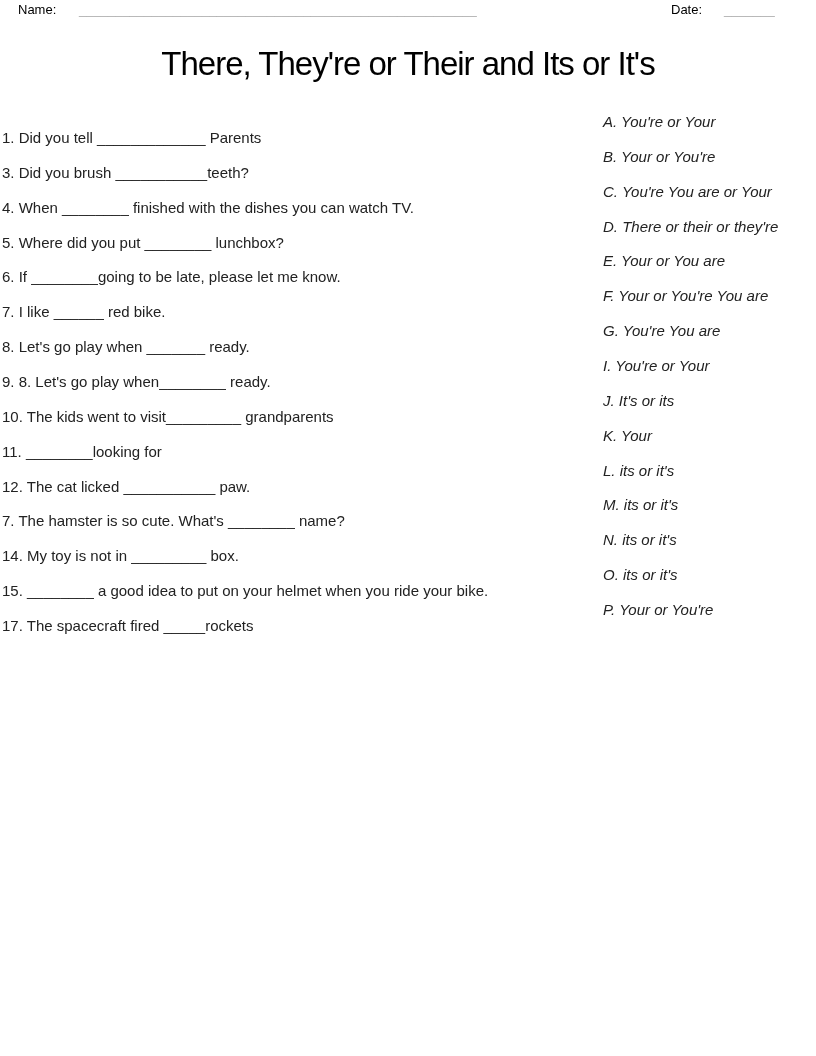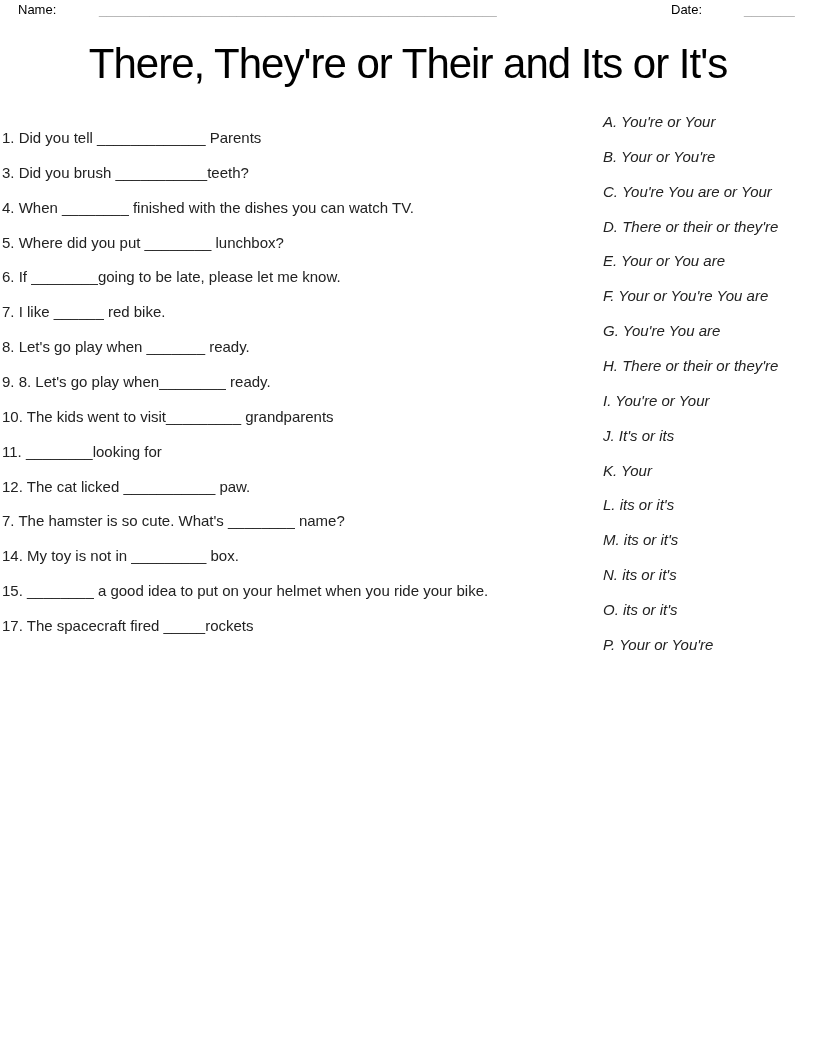--- a/index.html
+++ b/index.html
@@ -27,32 +27,31 @@
   }
   .header .lbl { position: absolute; top: 0; white-space: nowrap; }
   .name-label { left: 0; }
   .date-label { left: 653px; text-align: right; }
   .fill-line {
     position: absolute;
     top: 0;
     white-space: nowrap;
     color: #ababab;
     letter-spacing: 0;
-    margin-left: 20px;
   }
   .name-line { left: 61px; }
   .date-line { left: 706px; }
   
   .title {
     position: absolute;
     top: 40px;
     left: 0;
     width: 816px;
     text-align: center;
-    font-size: 42px;
+    font-size: 33px;
     letter-spacing: -1px;
     line-height: 48px;
     color: #000000;
     white-space: nowrap;
   }
   
   .questions {
     position: absolute;
     top: 120px;
     left: 2px;
@@ -105,21 +104,20 @@
 </div>
 
 <div class="options">
   <div class="row">A. You're or Your</div>
   <div class="row">B. Your or You're</div>
   <div class="row">C. You're You are or Your</div>
   <div class="row">D. There or their or they're</div>
   <div class="row">E. Your or You are</div>
   <div class="row">F. Your or You're You are</div>
   <div class="row">G. You're You are</div>
-  <div class="row">H. There or their or they're</div>
   <div class="row">I. You're or Your</div>
   <div class="row">J. It's or its</div>
   <div class="row">K. Your</div>
   <div class="row">L. its or it's</div>
   <div class="row">M. its or it's</div>
   <div class="row">N. its or it's</div>
   <div class="row">O. its or it's</div>
   <div class="row">P. Your or You're</div>
 </div>
 

